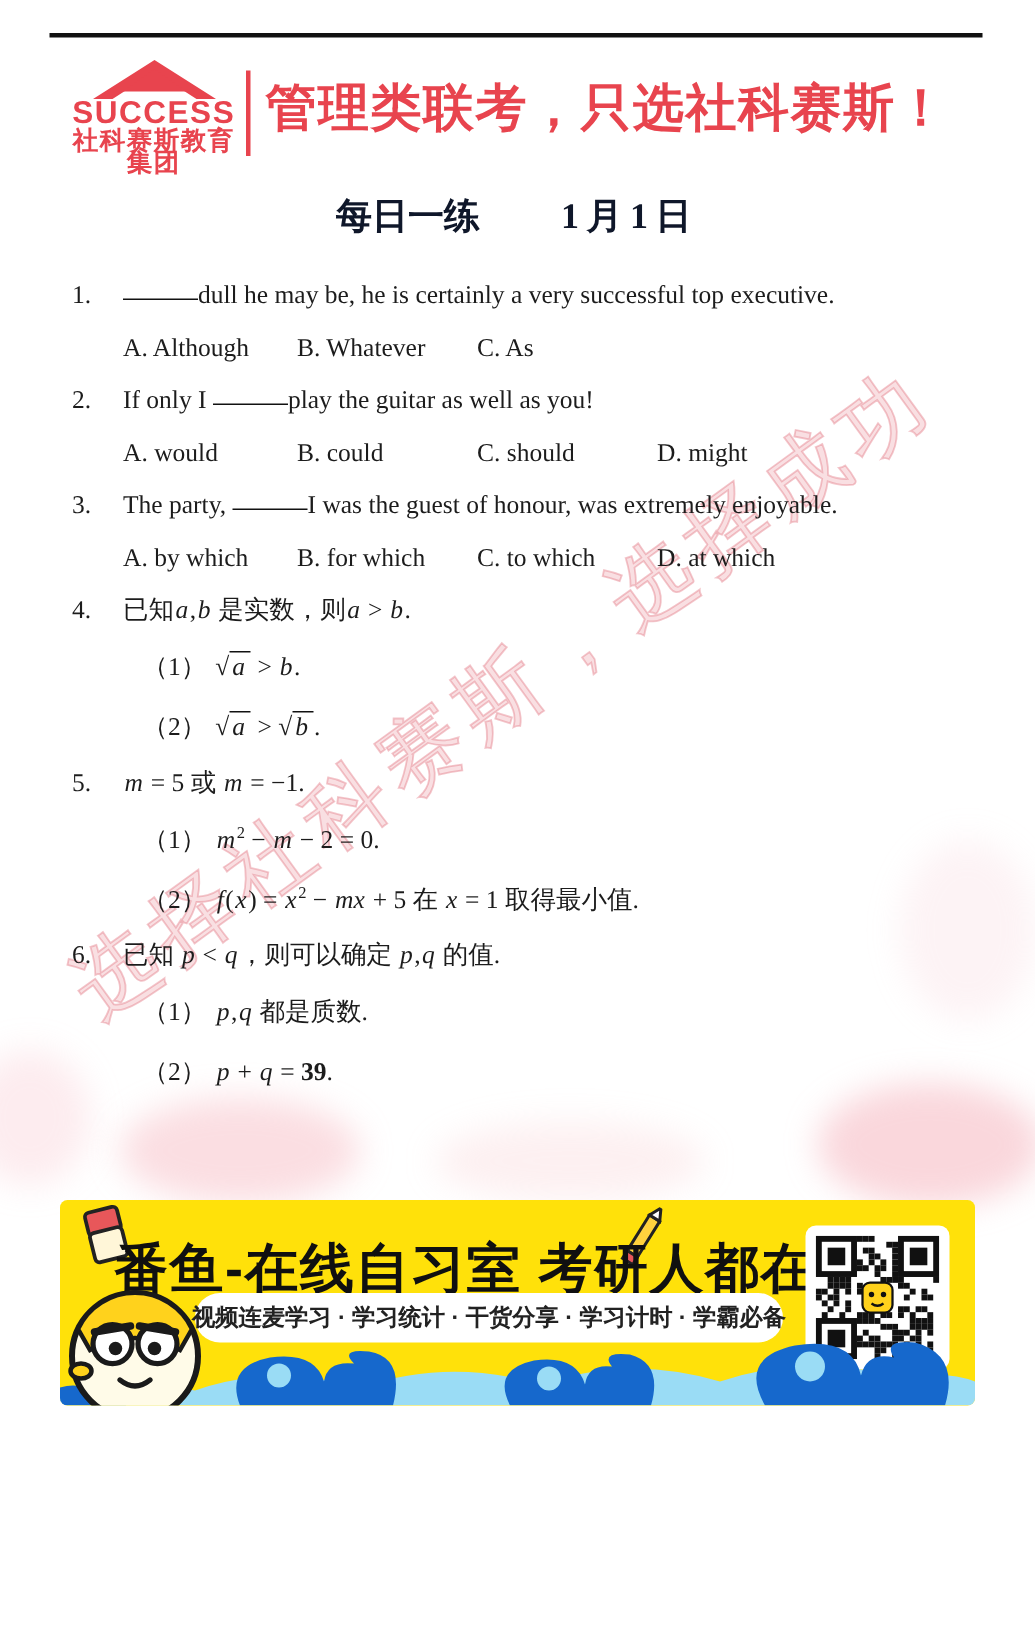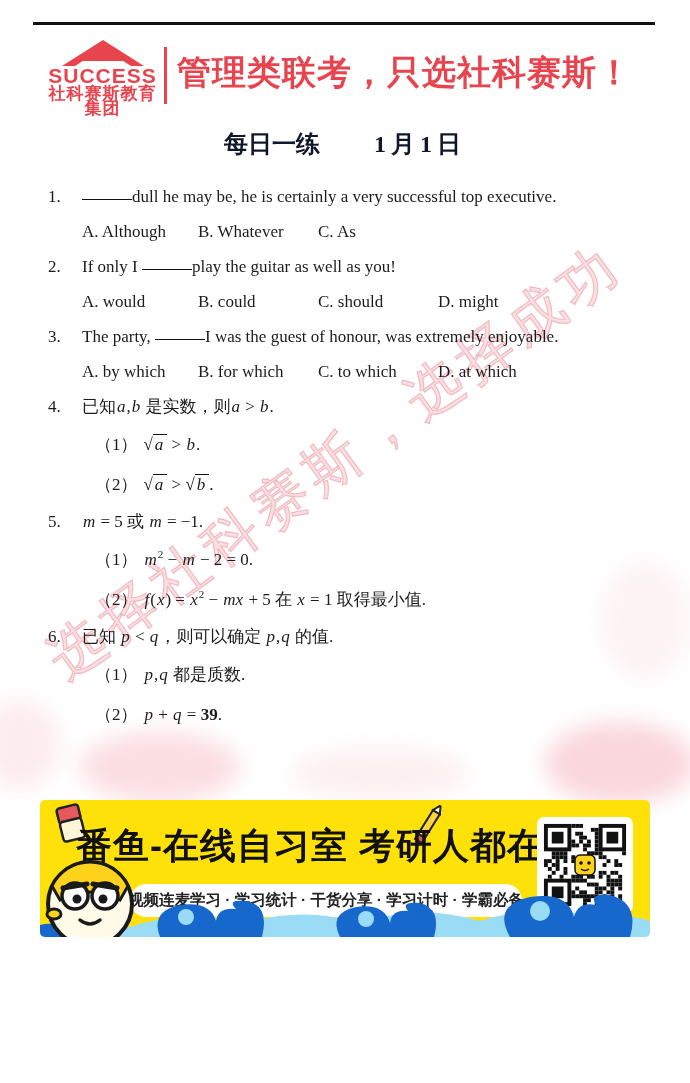--- a/index.html
+++ b/index.html
@@ -75,21 +75,21 @@
   .banner{
     position:absolute;left:40px;top:800px;width:610px;height:137px;
     background:var(--banner-bg);border-radius:5px;overflow:hidden;z-index:2;
     font-family:"Liberation Sans","DejaVu Sans",sans-serif;
   }
   .banner-headline{
     position:absolute;left:36px;top:22px;
     font-size:36px;font-weight:900;color:#101010;letter-spacing:1px;white-space:nowrap;
   }
   .feature-pill{
-    position:absolute;left:90px;top:84px;width:392px;height:33px;
+    position:absolute;left:90px;top:62px;width:392px;height:33px;
     background:#ffffff;border-radius:17px;
     display:flex;align-items:center;justify-content:center;
     font-size:15.5px;font-weight:700;color:#222;white-space:nowrap;
   }
   .mascot{position:absolute;left:2px;top:56px;z-index:3;}
   .qr-card{
     position:absolute;left:497px;top:17px;width:96px;height:96px;
     background:#ffffff;border-radius:7px;display:flex;align-items:center;justify-content:center;
   }
   .qr-label{

